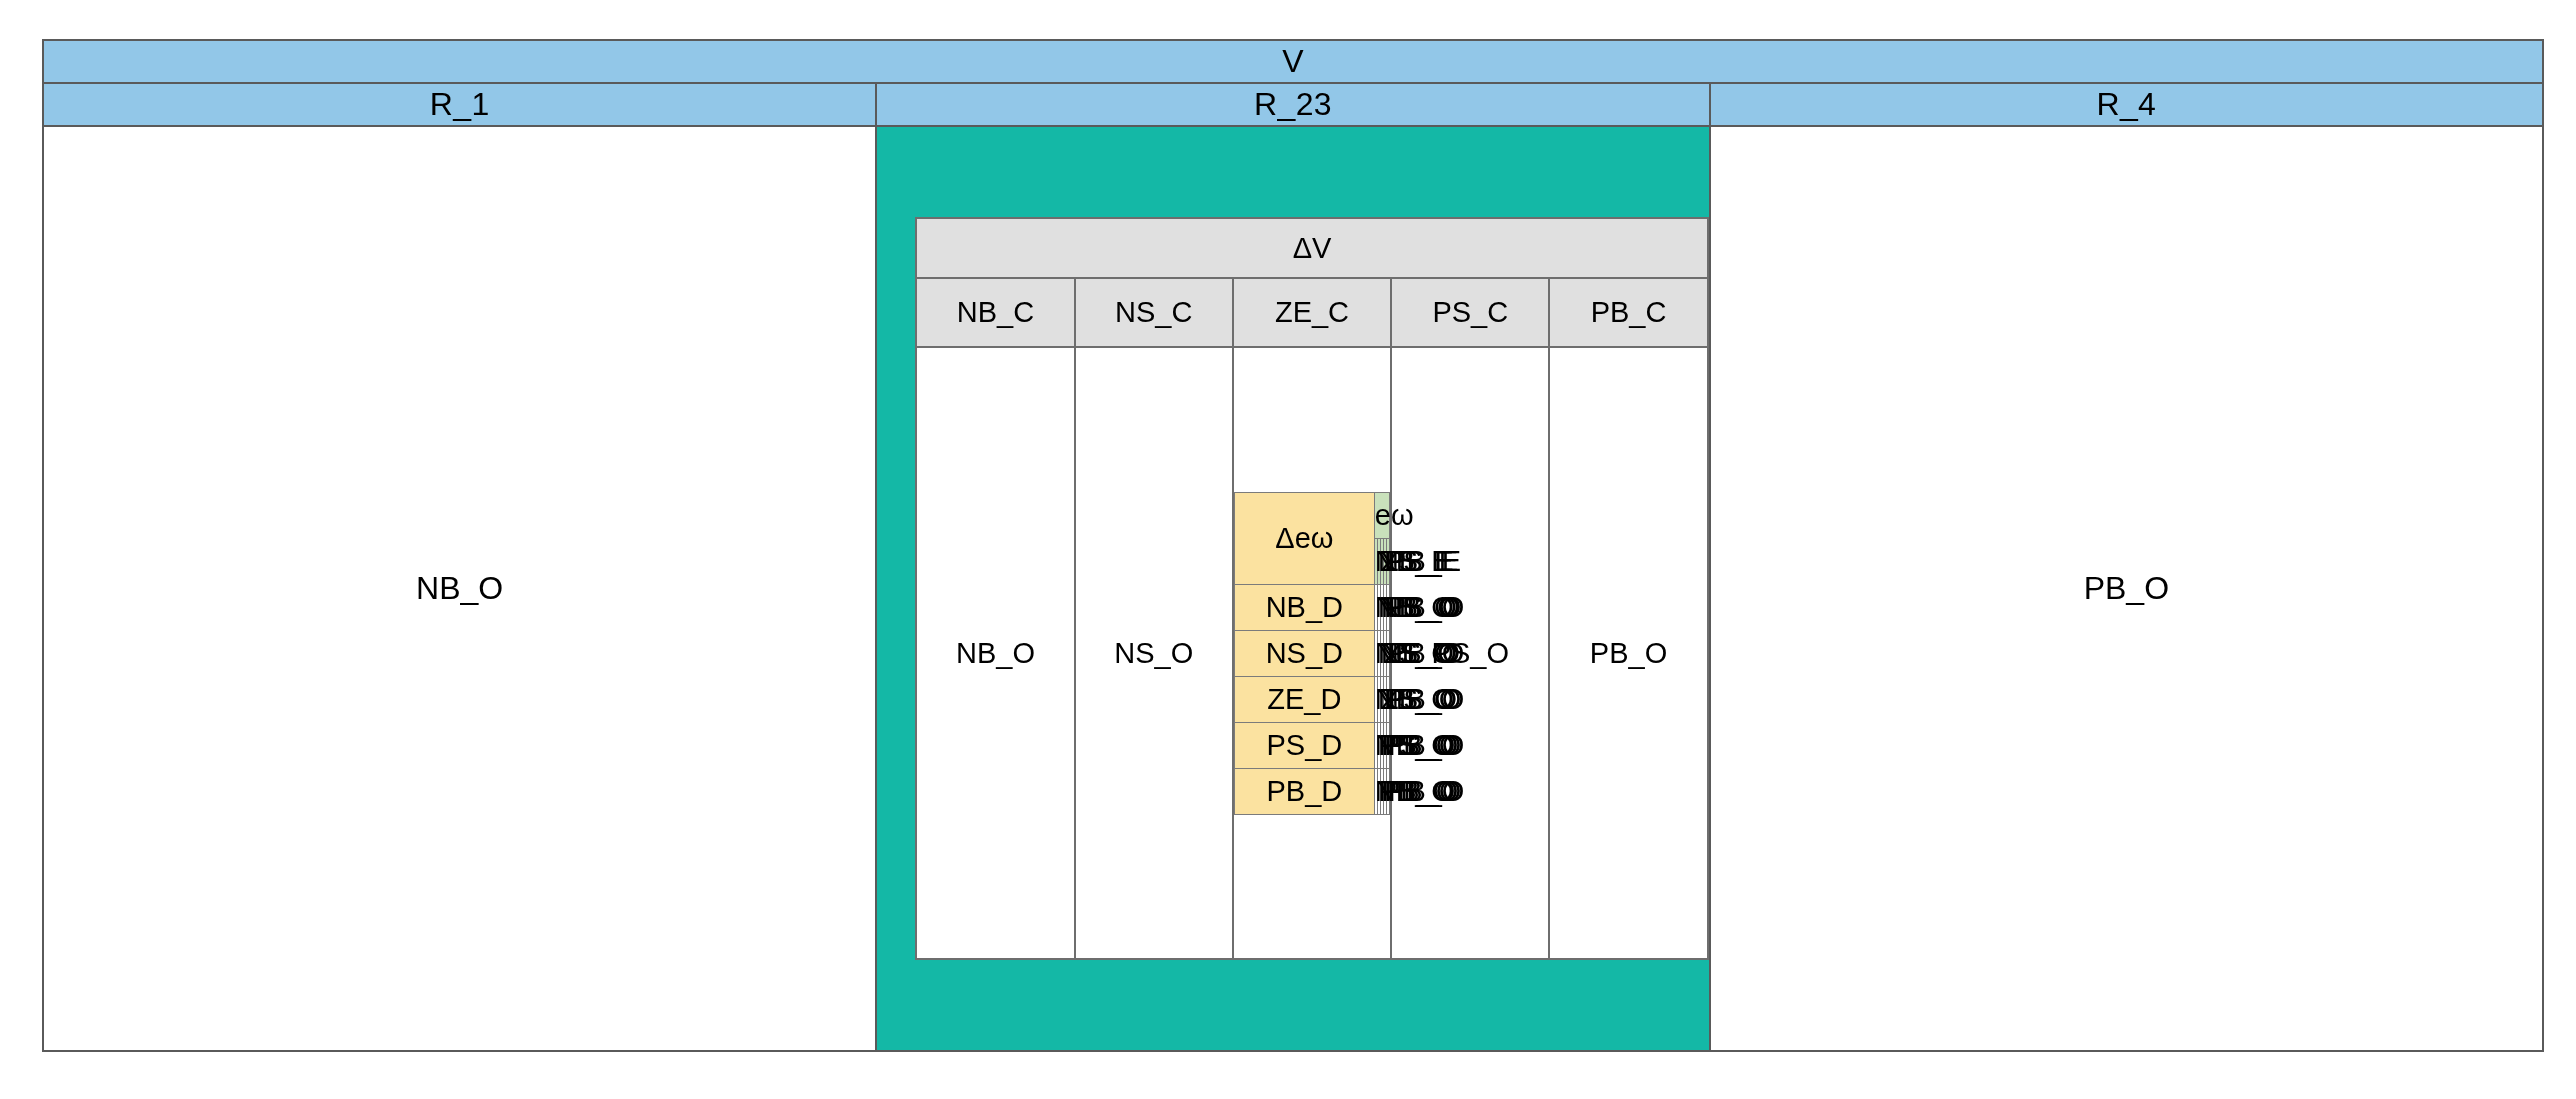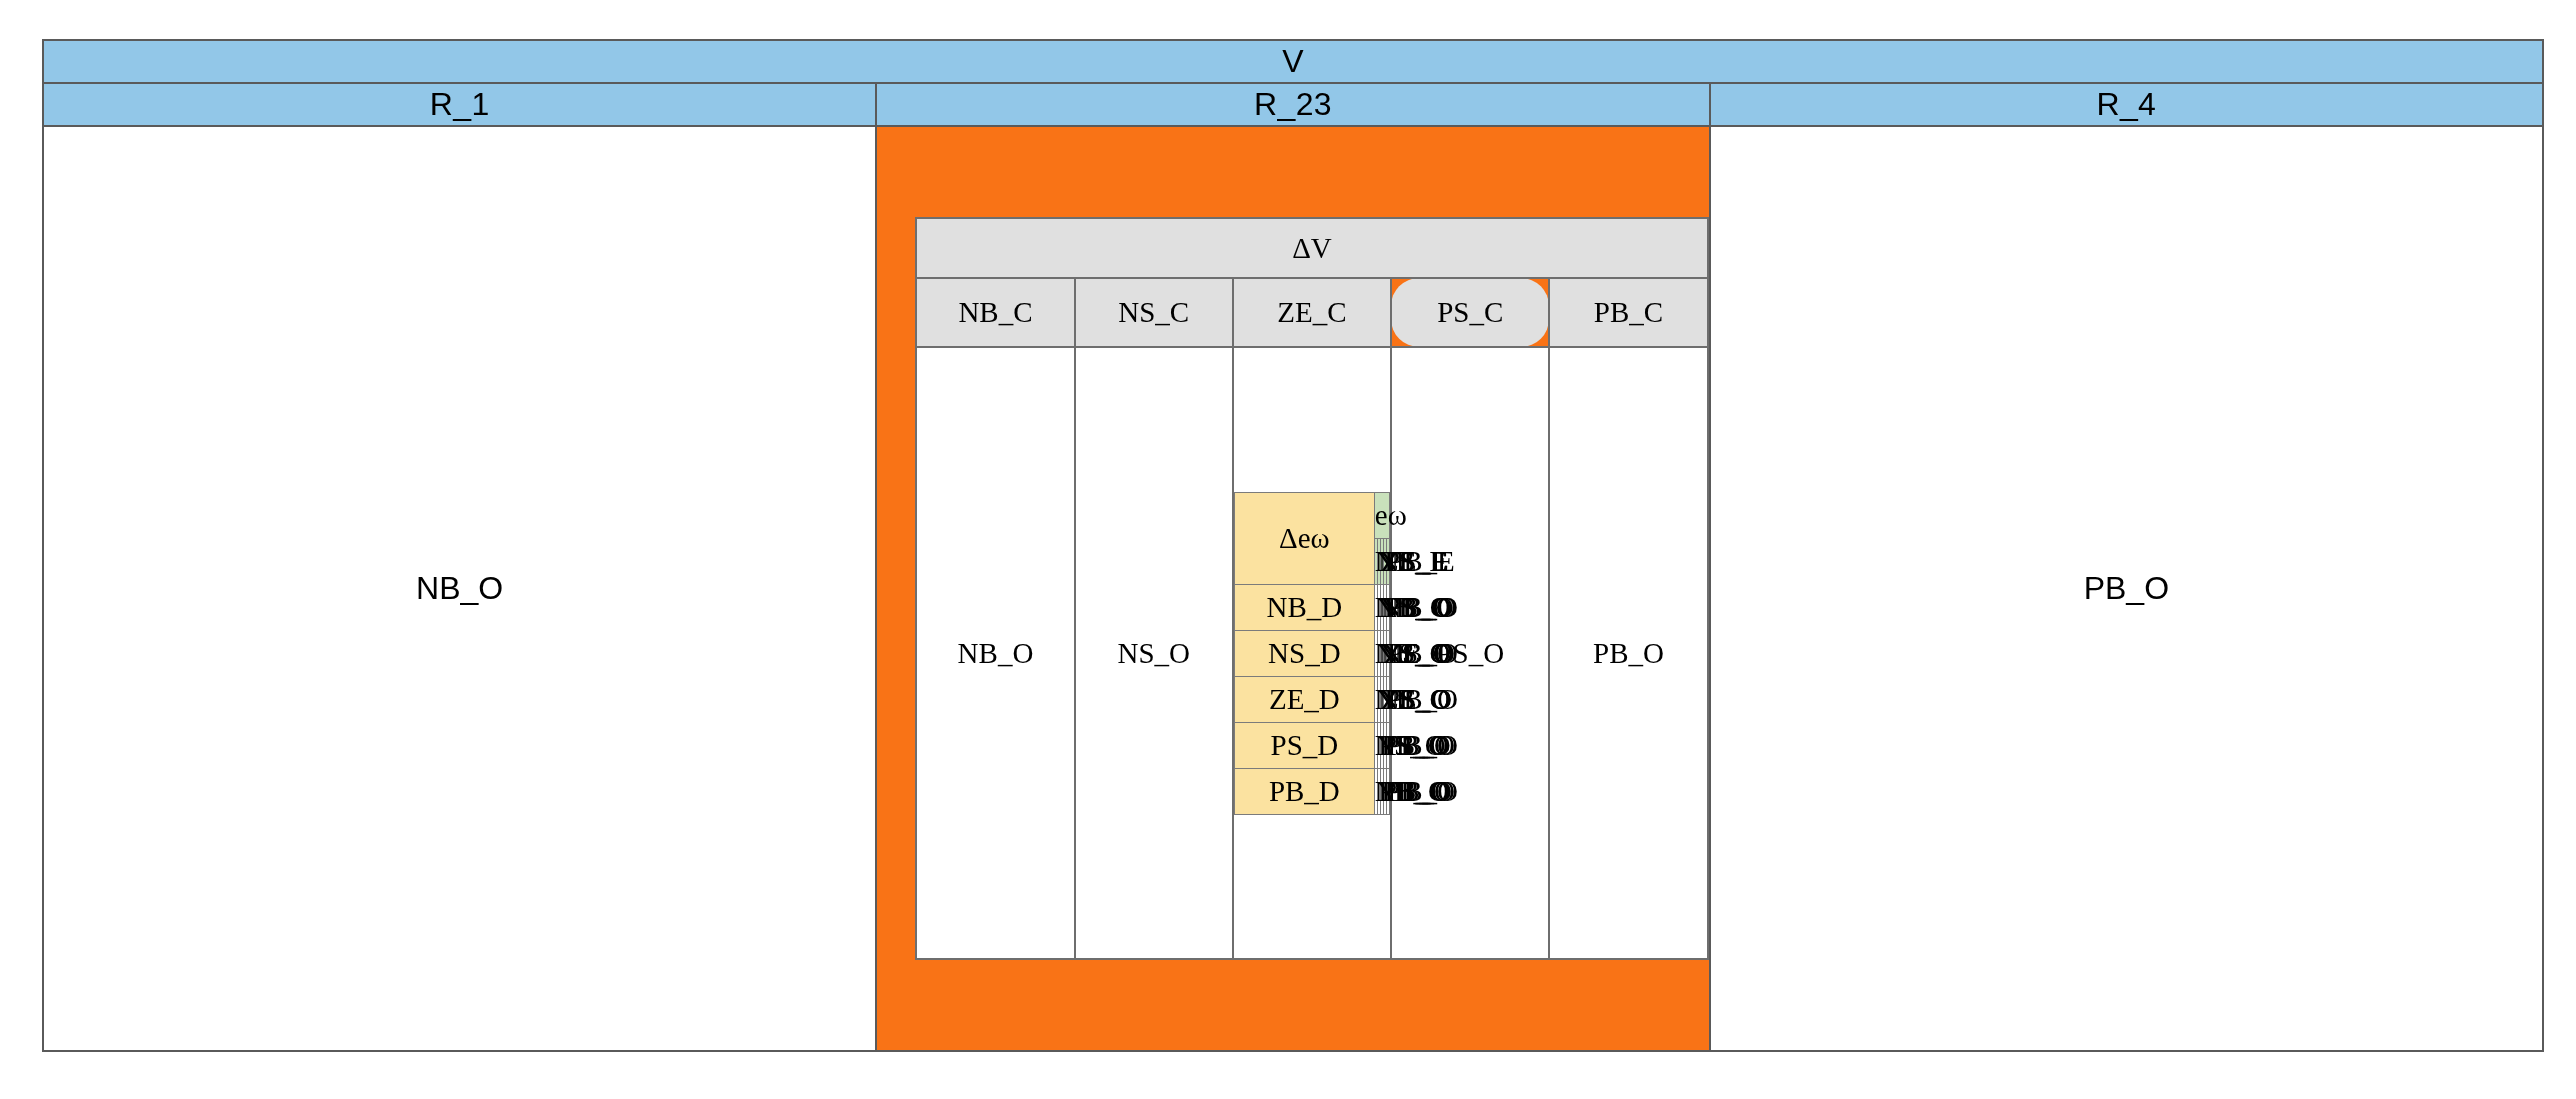--- a/index.html
+++ b/index.html
@@ -54,25 +54,24 @@
   .blue-band.row2 { height: 43px; }
 
   .body-cell {
     background: #ffffff;
     font-size: 32px;
     vertical-align: middle;
     border-top: 2.1px solid #5a5a5a !important;
   }
 
   .mid-holder {
-    background: #f97316;
+    background: #14b8a6;
     padding: 0 !important;
     vertical-align: middle;
     position: relative;
-    font-family: Liberation Serif, serif;
   }
 
   
   .dv-wrap {
     display: flex;
     justify-content: flex-start;
     align-items: center;
     padding-left: 38px;
     padding-right: 0;
     height: 100%;
@@ -176,21 +175,21 @@
               <tbody>
 
                 <tr>
                   <td class="grey-band" colspan="5">ΔV</td>
                 </tr>
 
                 <tr>
                   <td class="grey-sub" style="width:203px;margin-top:44px;">NB_C</td>
                   <td class="grey-sub" style="width:205px;">NS_C</td>
                   <td class="grey-sub">ZE_C</td>
-                  <td class="grey-sub" style="width:207px;border-radius:28px;">PS_C</td>
+                  <td class="grey-sub" style="width:207px;">PS_C</td>
                   <td class="grey-sub" style="width:207px;margin-top:26px;">PB_C</td>
                 </tr>
 
                 <tr>
                   <td class="dv-body-cell">NB_O</td>
                   <td class="dv-body-cell">NS_O</td>
 
                   <td class="ew-holder">
                     <div class="ew-wrap">
 

